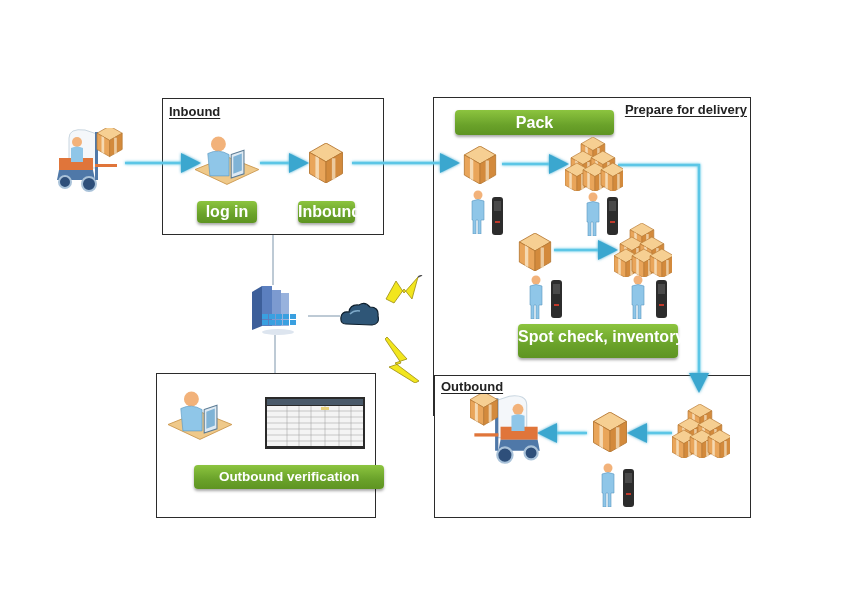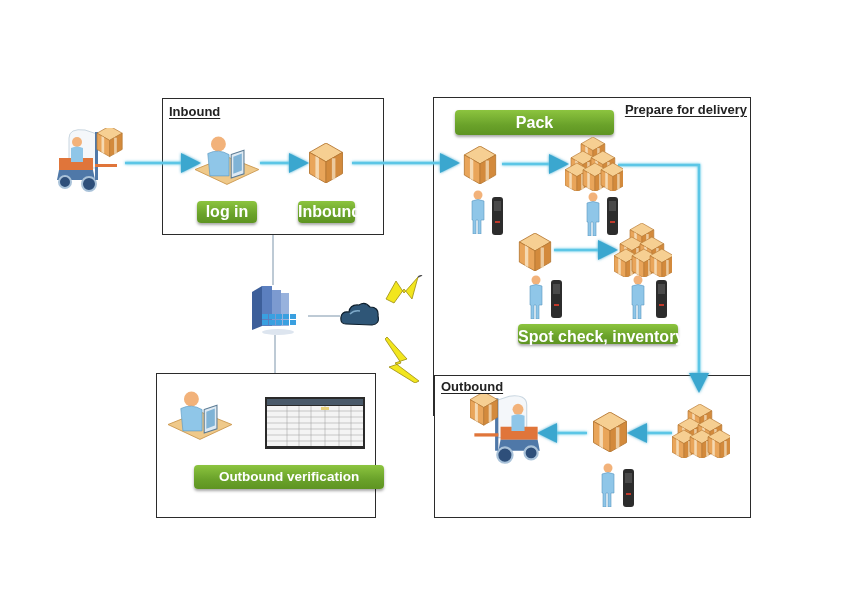--- a/index.html
+++ b/index.html
@@ -173,21 +173,21 @@
   </svg>
 <svg class="abs" style="left:551px;top:280px;" width="11" height="38">
     <use href="#scanner"></use>
   </svg>
 <svg class="abs" style="left:630px;top:275px;" width="16" height="44">
     <use href="#worker"></use>
   </svg>
 <svg class="abs" style="left:656px;top:280px;" width="11" height="38">
     <use href="#scanner"></use>
   </svg>
-<div class="pill" style="left:518px;top:324px;width:160px;height:20px;line-height:25px;">Spot check, inventory</div>
+<div class="pill" style="left:518px;top:324px;width:160px;height:34px;line-height:25px;">Spot check, inventory</div>
 
 <svg class="abs" style="left:248px;top:286px;" width="52" height="50" viewBox="0 0 52 50">
   <polygon points="4,6 14,0 14,40 4,44" fill="#3d5f9a"></polygon>
   <rect x="14" y="0" width="10" height="40" fill="#5b7fbf"></rect>
   <rect x="24" y="4" width="9" height="36" fill="#7c9ad0"></rect>
   <rect x="33" y="7" width="8" height="33" fill="#98b2dd"></rect>
   <g fill="#3aa0e0">
     <rect x="14" y="28" width="6" height="5"></rect>
       <rect x="21" y="28" width="6" height="5"></rect>
       <rect x="28" y="28" width="6" height="5"></rect>

